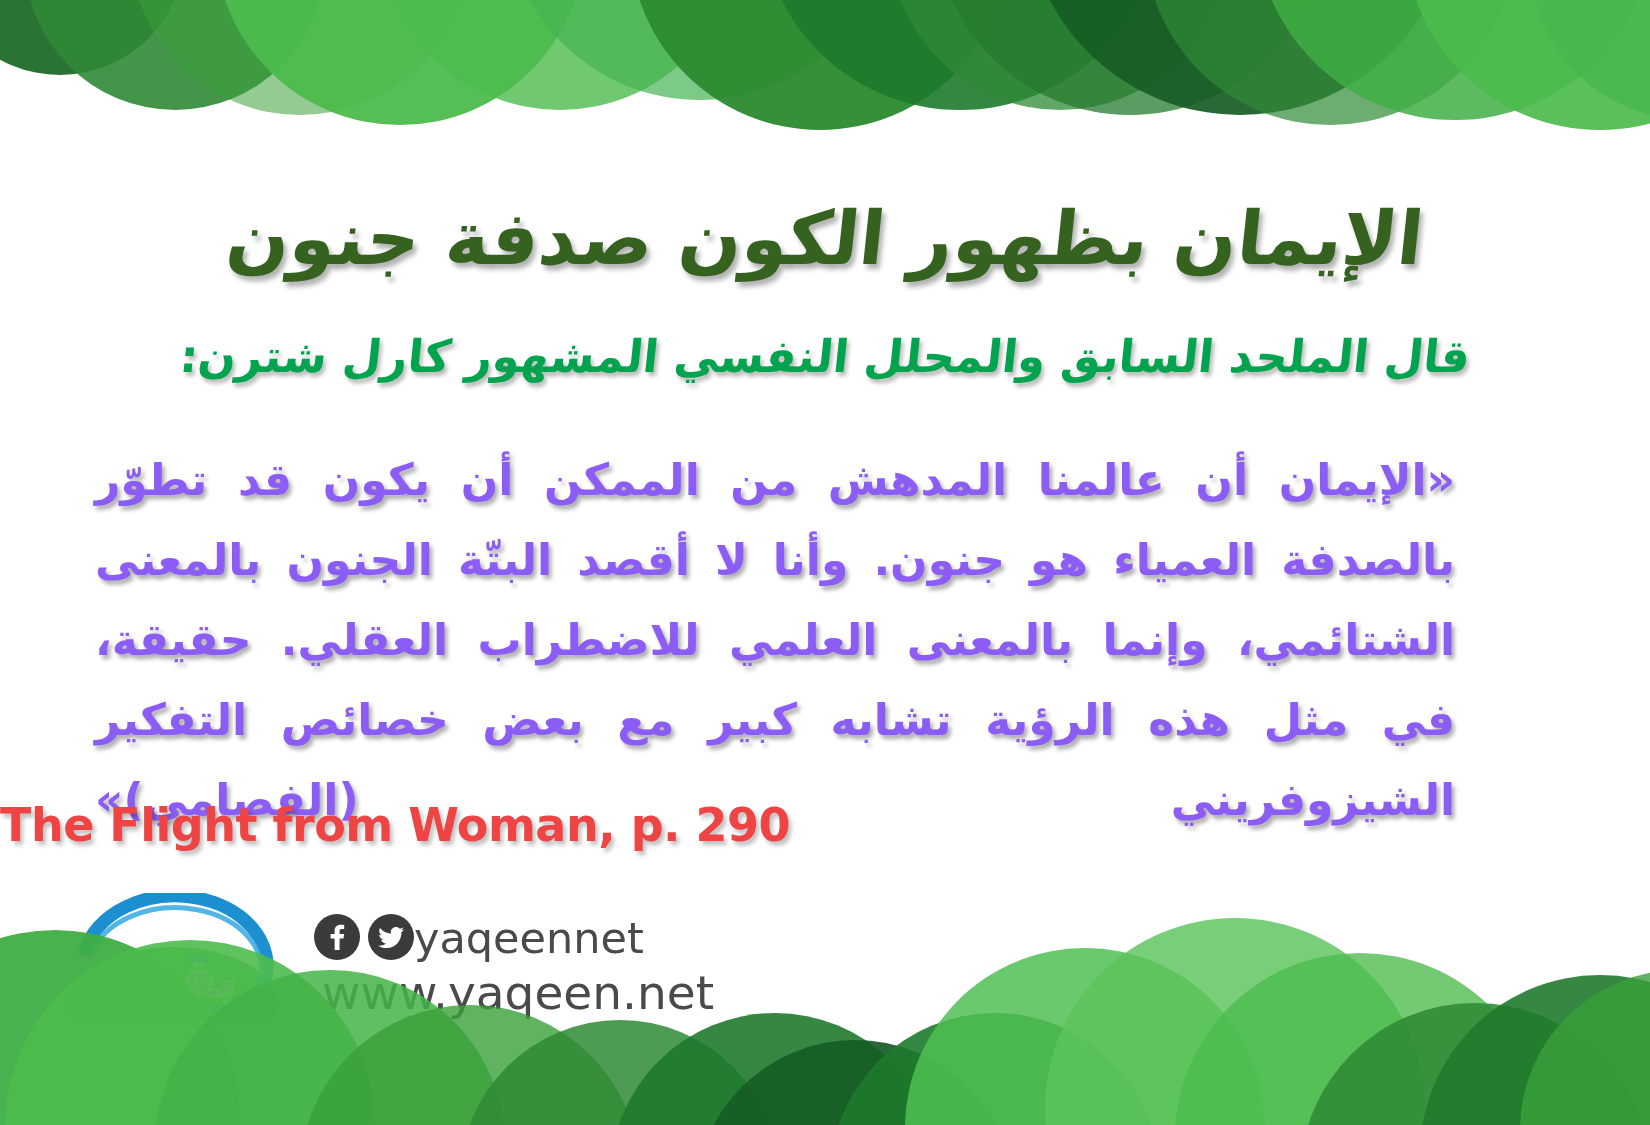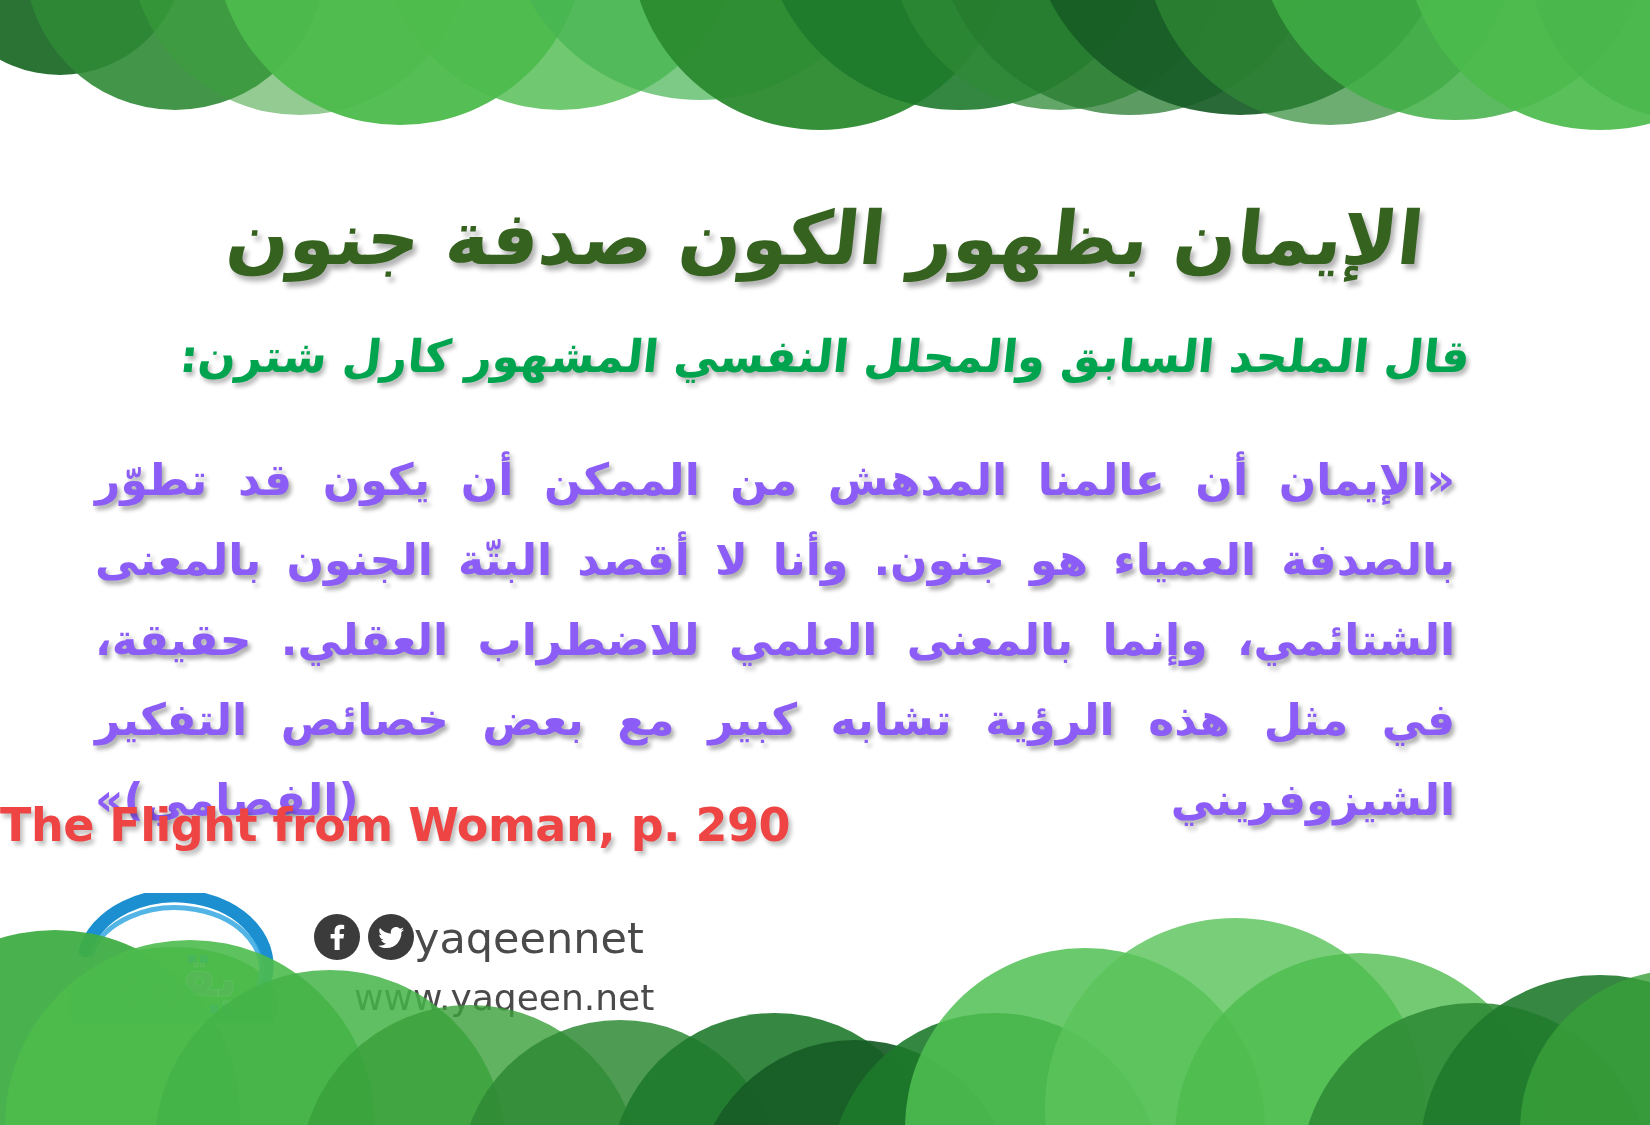--- a/index.html
+++ b/index.html
@@ -151,24 +151,23 @@
     color: #4a4a4a;
     letter-spacing: 0px;
     line-height: 1;
   }
   .url-row {
     margin-top: 4px;
     margin-left: 22px;
   }
   .url-text {
     font-family: "DejaVu Sans", "Liberation Sans", sans-serif;
-    font-size: 36px;
+    font-size: 47px;
     color: #4a4a4a;
     line-height: 1;
-    margin-left: 32px;
   }
 </style>
 </head>
 <body>
 
 <div class="poster">
 
   <div class="deco-band deco-top">
     <svg width="1650" height="200" viewBox="0 0 1650 200" xmlns="http://www.w3.org/2000/svg">
       <g>

